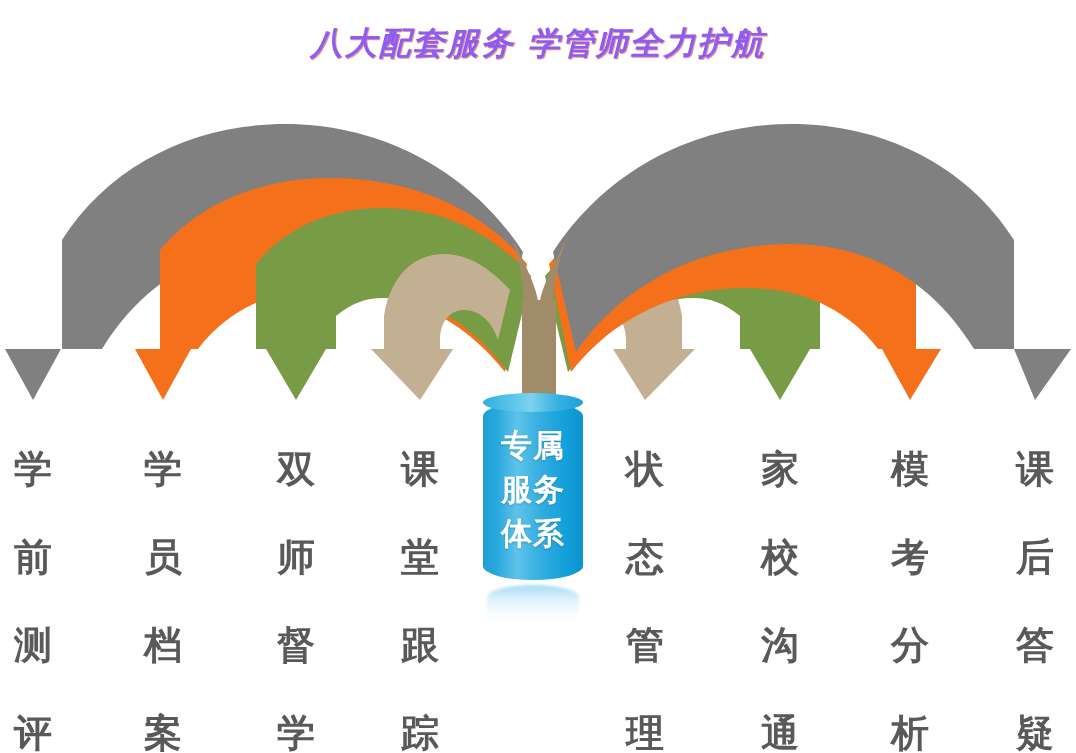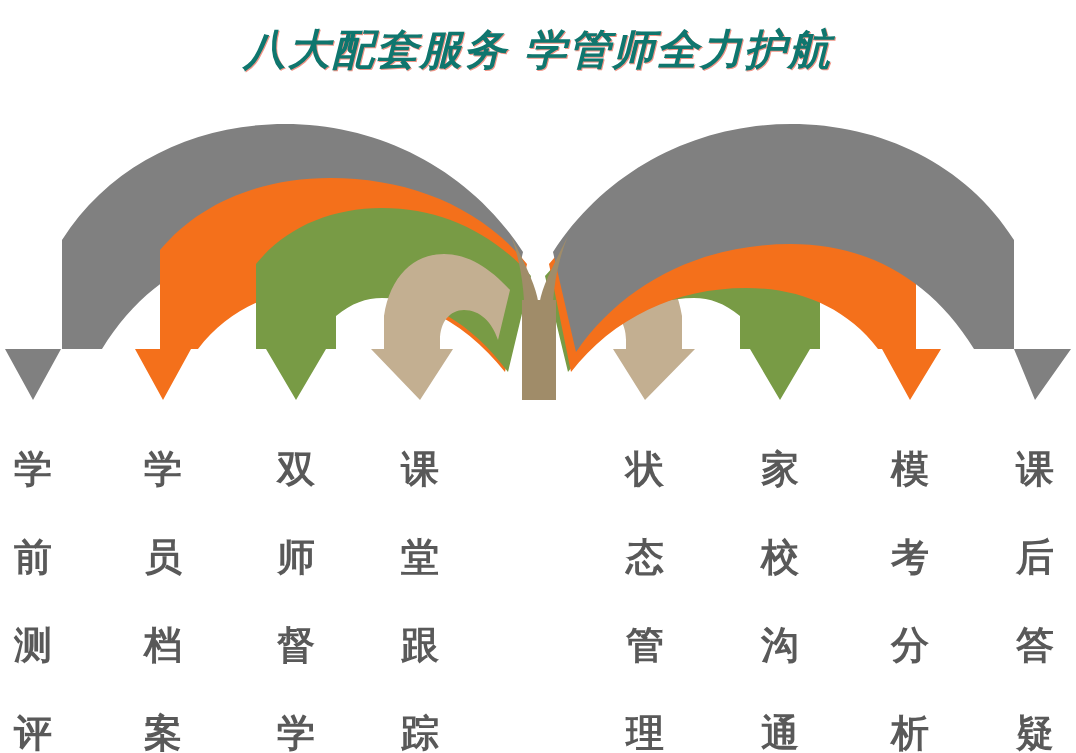--- a/index.html
+++ b/index.html
@@ -18,25 +18,25 @@
     overflow: hidden;
   }
 
   
   #title {
     position: absolute;
     left: 0;
     top: 22px;
     width: 1076px;
     text-align: center;
-    font-size: 42px;
+    font-size: 32px;
     font-weight: bold;
     font-style: italic;
     letter-spacing: 2px;
-    color: #0f766e;
+    color: #8b5cf6;
     white-space: nowrap;
     text-shadow: 1px 1px 0 #f09486;
   }
 
   
   #arrows {
     position: absolute;
     left: 0;
     top: 0;
     width: 1076px;
@@ -232,20 +232,30 @@
              C 521 262, 525 292, 525 330
              L 525 400
              L 552 400
              L 552 330
              C 552 292, 557 262, 568 236
              C 552 268, 540 290, 539 308
              C 538 290, 527 268, 511 236 Z"></path>
     <path fill="#a08c69" d="M 522 300 L 556 300 L 556 400 L 522 400 Z"></path>
   </svg>
 
+  <div id="cylinder">
+    <div id="cyl-body"></div>
+    <div id="cyl-top"></div>
+    <div id="cyl-reflection"></div>
+    <div id="cyl-label">
+      <span>专属</span>
+      <span>服务</span>
+      <span>体系</span>
+    </div>
+  </div>
 
   <div class="vlabel" style="left:1px">
     <span>学</span>
     <span>前</span>
     <span>测</span>
     <span>评</span>
   </div>
 
   <div class="vlabel" style="left:131px">
     <span>学</span>

